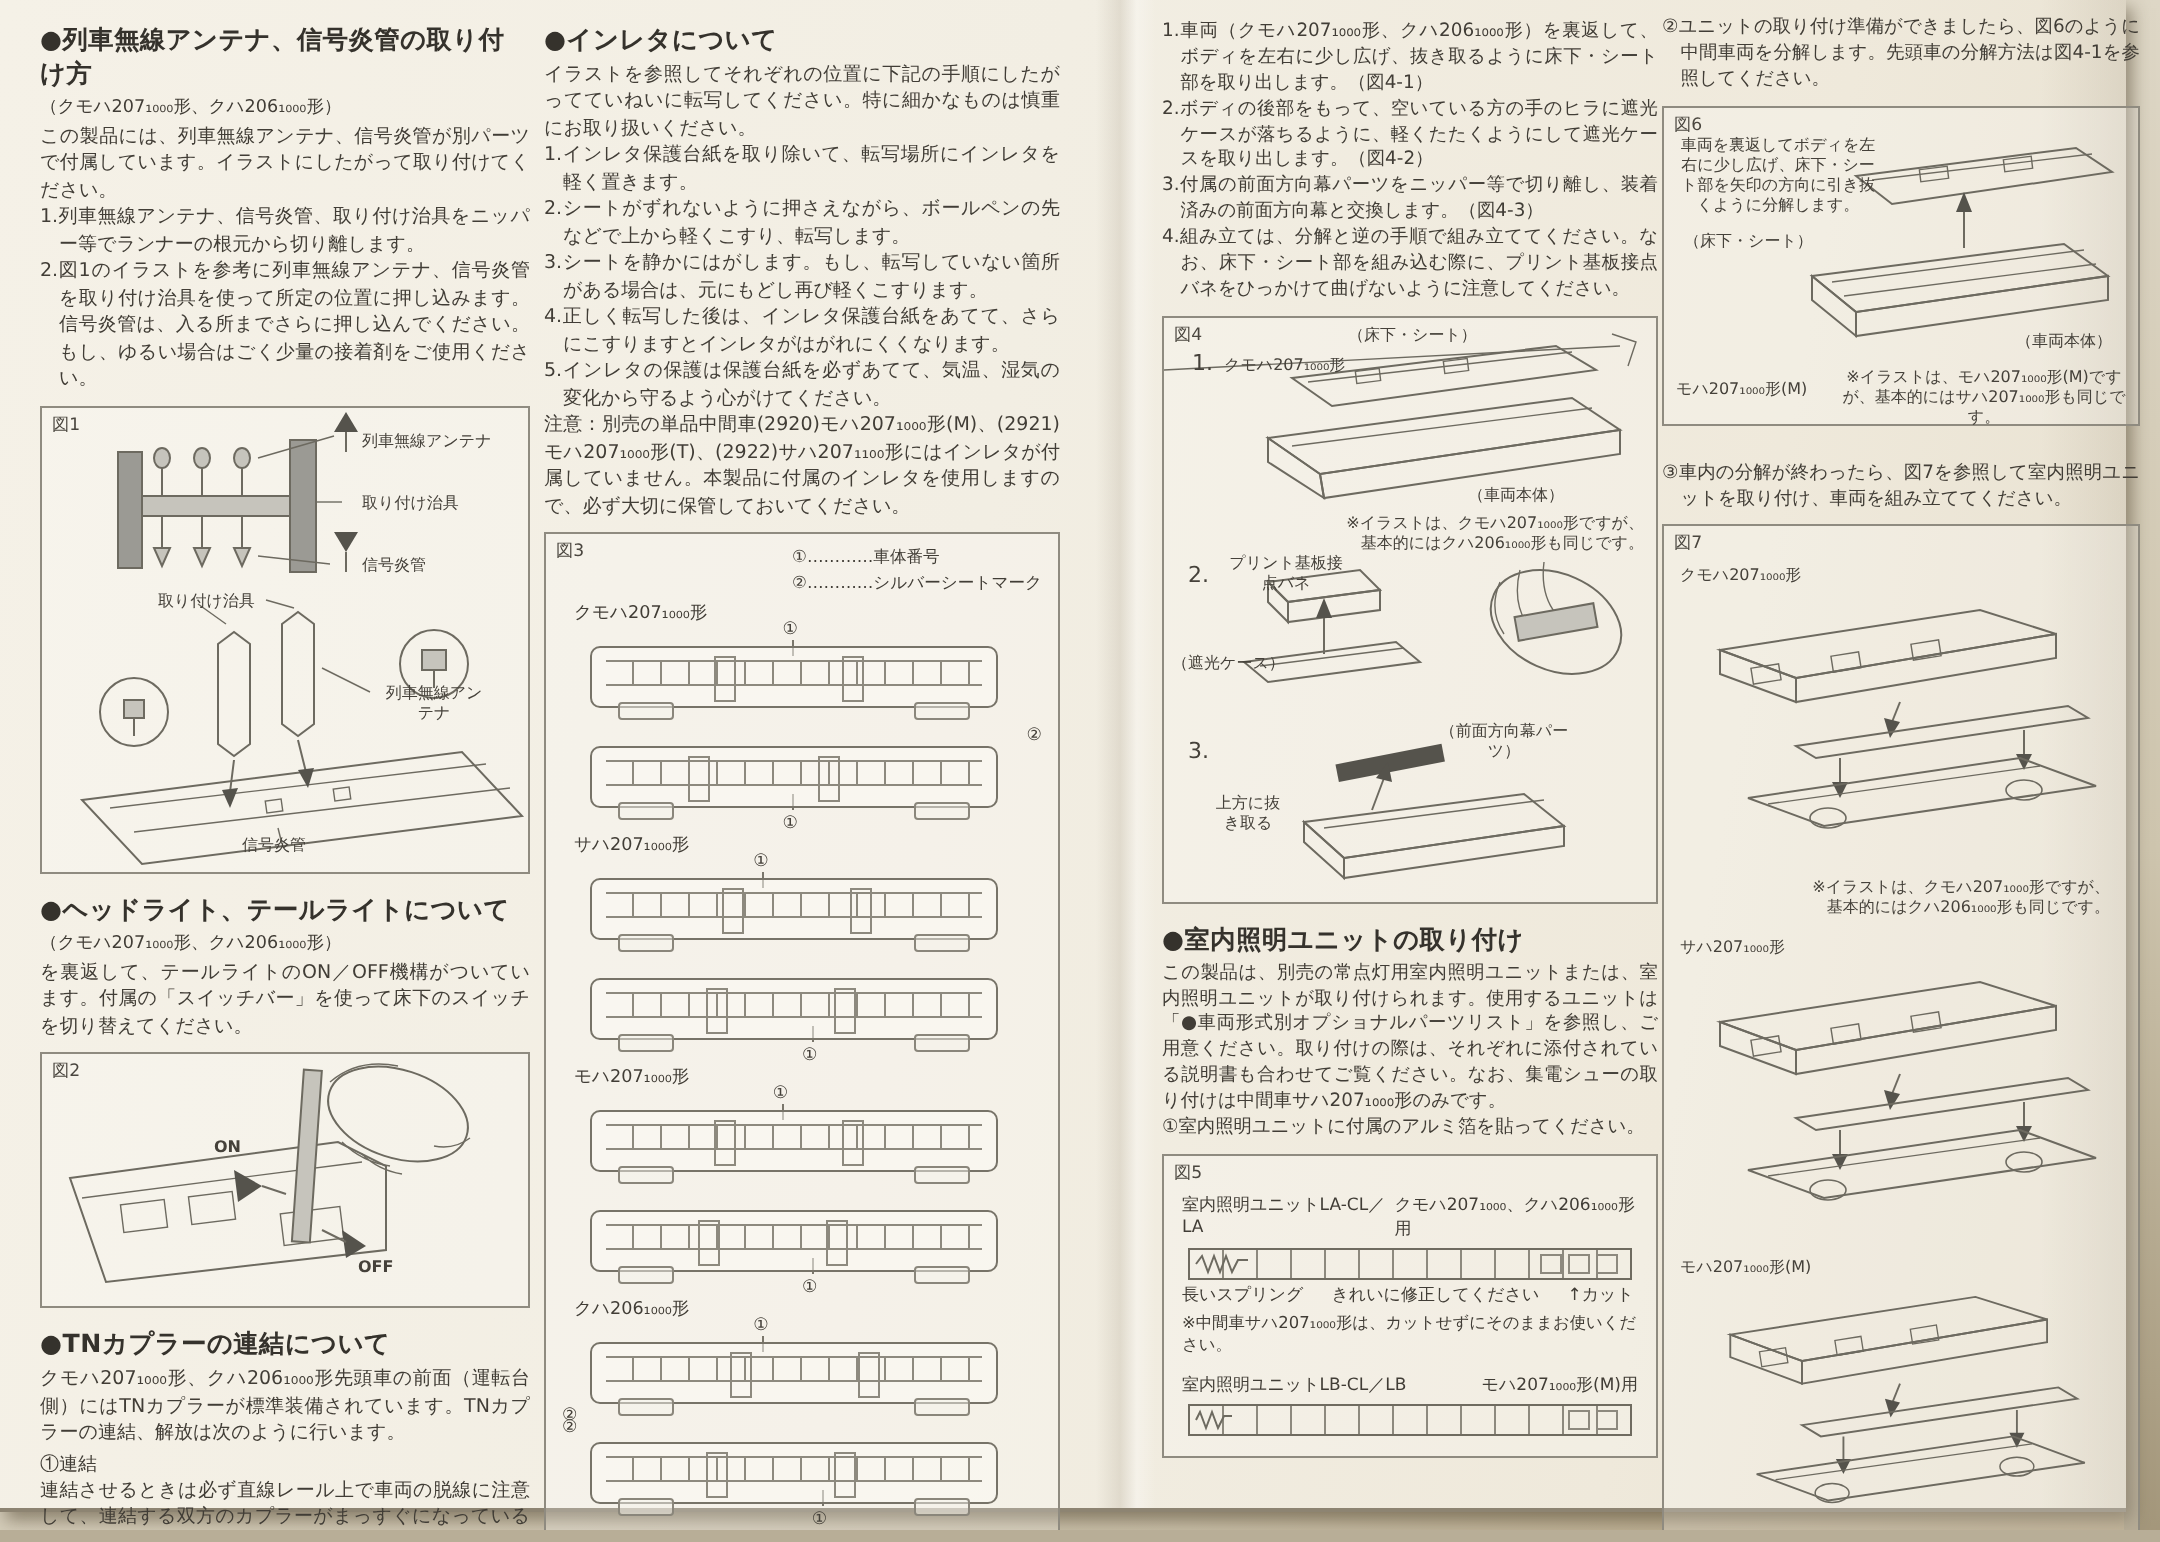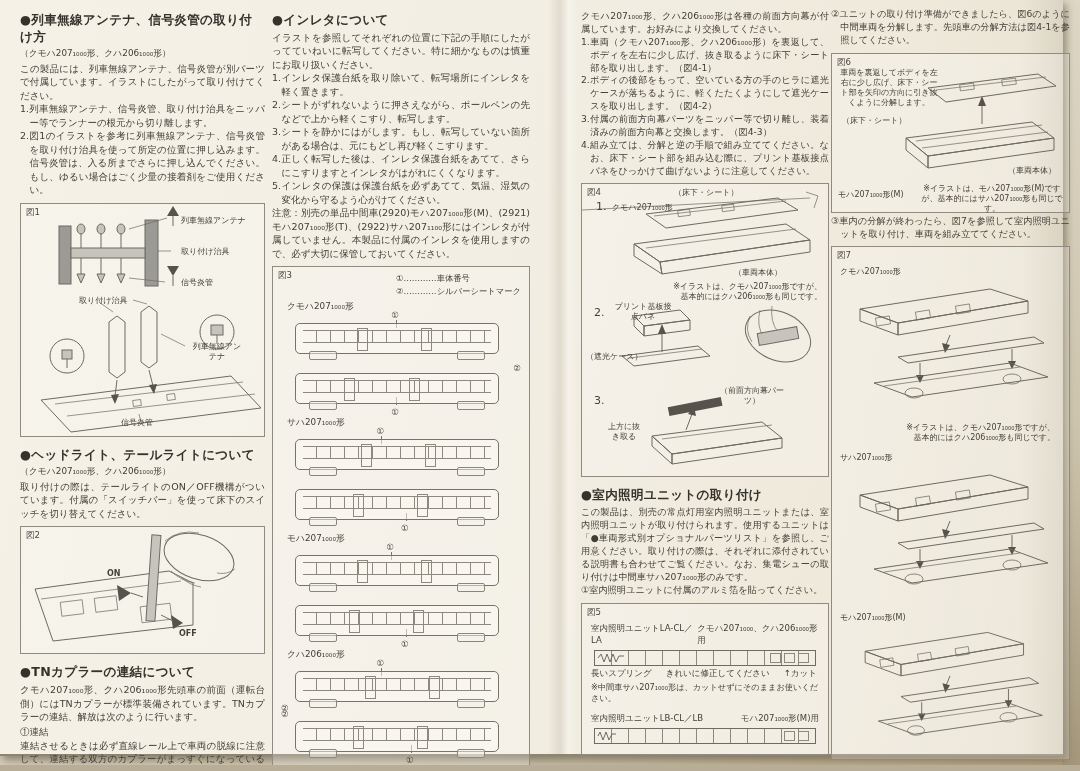--- a/index.html
+++ b/index.html
@@ -31,21 +31,21 @@
   #col4{left:831px;top:8px;width:239px;}
 
   .h{font-size:12.6px;font-weight:bold;margin:0 0 2px;letter-spacing:.3px;color:#35322c;}
   .h .hsub{font-size:8.8px;font-weight:normal;letter-spacing:0;}
   .sub{font-size:8.8px;margin:0 0 2px;}
   .t{font-size:9.5px;line-height:1.42;margin:0;text-align:justify;}
   #col3 .t{font-size:9.2px;line-height:1.4;}
   #col4 .t{font-size:9.2px;line-height:1.4;}
   .hang{padding-left:1em;text-indent:-1em;}
   .itemh{font-size:9.5px;margin:2px 0 0;font-family:Liberation Serif, serif;}
-  .mt6{margin-top:2px;} .mt10{margin-top:10px;}
+  .mt6{margin-top:18px;} .mt10{margin-top:10px;}
 
   .figure{position:relative;border:1px solid #8f8b80;margin-top:6px;
     background:rgba(255,255,255,.22);}
   .figlabel{position:absolute;top:3px;left:5px;font-size:8.6px;color:#4a463f;}
   .flab{position:absolute;font-size:8px;line-height:1.25;color:#45413a;text-align:center;}
   .nowrap{white-space:nowrap;}
   .rt{text-align:right;}
   svg.art{position:absolute;left:0;top:0;}
   svg.art path,svg.art polygon,svg.art rect,svg.art circle,svg.art ellipse,svg.art line,svg.art polyline{
     stroke:#6d6a60;stroke-width:1;fill:none;}
@@ -147,21 +147,21 @@
         <span class="flab nowrap" style="left:160px;top:12px;">列車無線アンテナ</span>
         <span class="flab nowrap" style="left:160px;top:43px;">取り付け治具</span>
         <span class="flab nowrap" style="left:160px;top:74px;">信号炎管</span>
         <span class="flab nowrap" style="left:58px;top:92px;">取り付け治具</span>
         <span class="flab" style="left:168px;top:138px;width:56px;">列車無線アンテナ</span>
         <span class="flab nowrap" style="left:100px;top:214px;">信号炎管</span>
       </div>
 
       <h3 class="h mt10">●ヘッドライト、テールライトについて</h3>
       <p class="sub">（クモハ207₁₀₀₀形、クハ206₁₀₀₀形）</p>
-      <p class="t">取り付けの際は、テールライトのON／OFF機構がついています。付属の「スイッチバー」を使って床下のスイッチを切り替えてください。</p>
+      <p class="t">を裏返して、テールライトのON／OFF機構がついています。付属の「スイッチバー」を使って床下のスイッチを切り替えてください。</p>
 
       <div class="figure" id="fig2" style="height:126px;">
         <svg class="art" width="243" height="124" viewBox="0 0 243 124">
           <polygon points="14,62 148,44 172,56 172,98 32,114"></polygon>
           <line class="thin" x1="20" y1="72" x2="160" y2="54"></line>
           <rect class="thin" x="40" y="74" width="22" height="14" transform="rotate(-7 51 81)"></rect>
           <rect class="thin" x="74" y="70" width="22" height="14" transform="rotate(-7 85 77)"></rect>
           <rect class="thin" x="120" y="78" width="30" height="16" transform="rotate(-7 135 86)"></rect>
           <rect class="filll" x="128" y="8" width="9" height="86" transform="rotate(4 132 50)"></rect>
           <ellipse cx="178" cy="30" rx="36" ry="22" transform="rotate(18 178 30)"></ellipse>
@@ -283,21 +283,20 @@
                 <div class="door" style="left:28%;"></div>
                 <div class="door" style="left:60%;"></div>
               </div>
           </div>
 
         </div>
       </div>
     </div>
 
     <div class="col" id="col3">
-      <p class="t">クモハ207₁₀₀₀形、クハ206₁₀₀₀形は各種の前面方向幕が付属しています。お好みにより交換してください。</p>
       <p class="t hang">1.車両（クモハ207₁₀₀₀形、クハ206₁₀₀₀形）を裏返して、ボディを左右に少し広げ、抜き取るように床下・シート部を取り出します。（図4-1）</p>
       <p class="t hang">2.ボディの後部をもって、空いている方の手のヒラに遮光ケースが落ちるように、軽くたたくようにして遮光ケースを取り出します。（図4-2）</p>
       <p class="t hang">3.付属の前面方向幕パーツをニッパー等で切り離し、装着済みの前面方向幕と交換します。（図4-3）</p>
       <p class="t hang">4.組み立ては、分解と逆の手順で組み立ててください。なお、床下・シート部を組み込む際に、プリント基板接点バネをひっかけて曲げないように注意してください。</p>
 
       <div class="figure" id="fig4" style="height:292px;">
         <svg class="art" width="246" height="290" viewBox="0 0 246 290">
           <polygon points="64,30 196,14 216,26 84,44"></polygon>
           <line class="thin" x1="72" y1="32" x2="204" y2="17"></line>
           <rect class="thin" x="96" y="26" width="12" height="6" transform="rotate(-7 102 29)"></rect>

